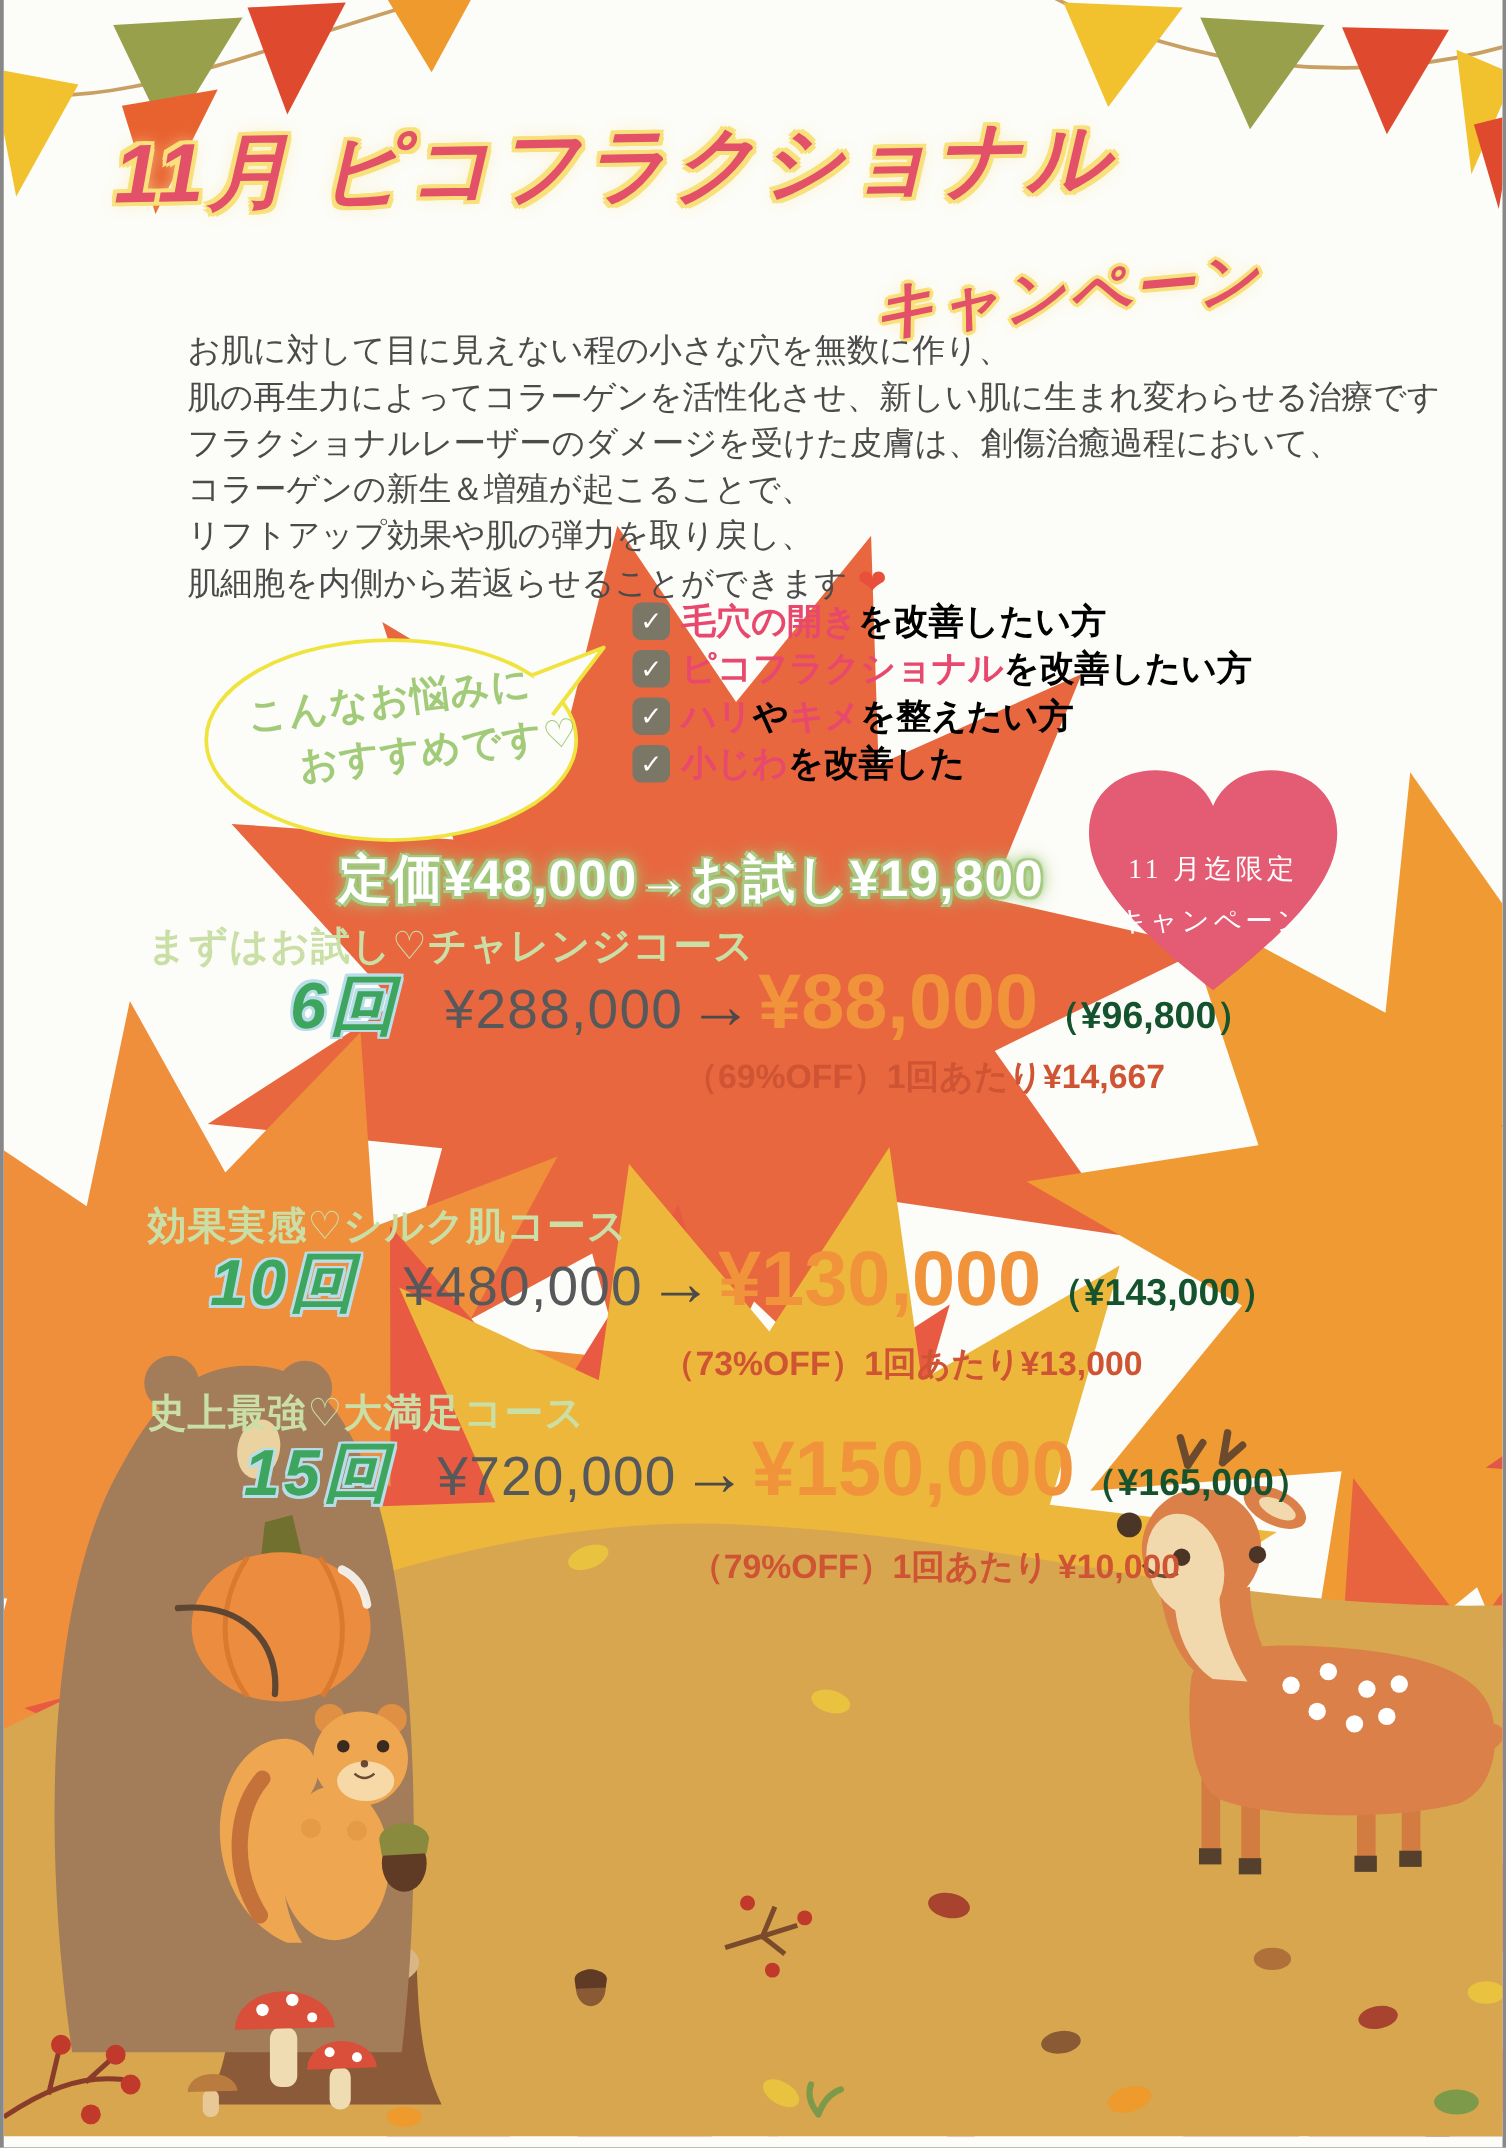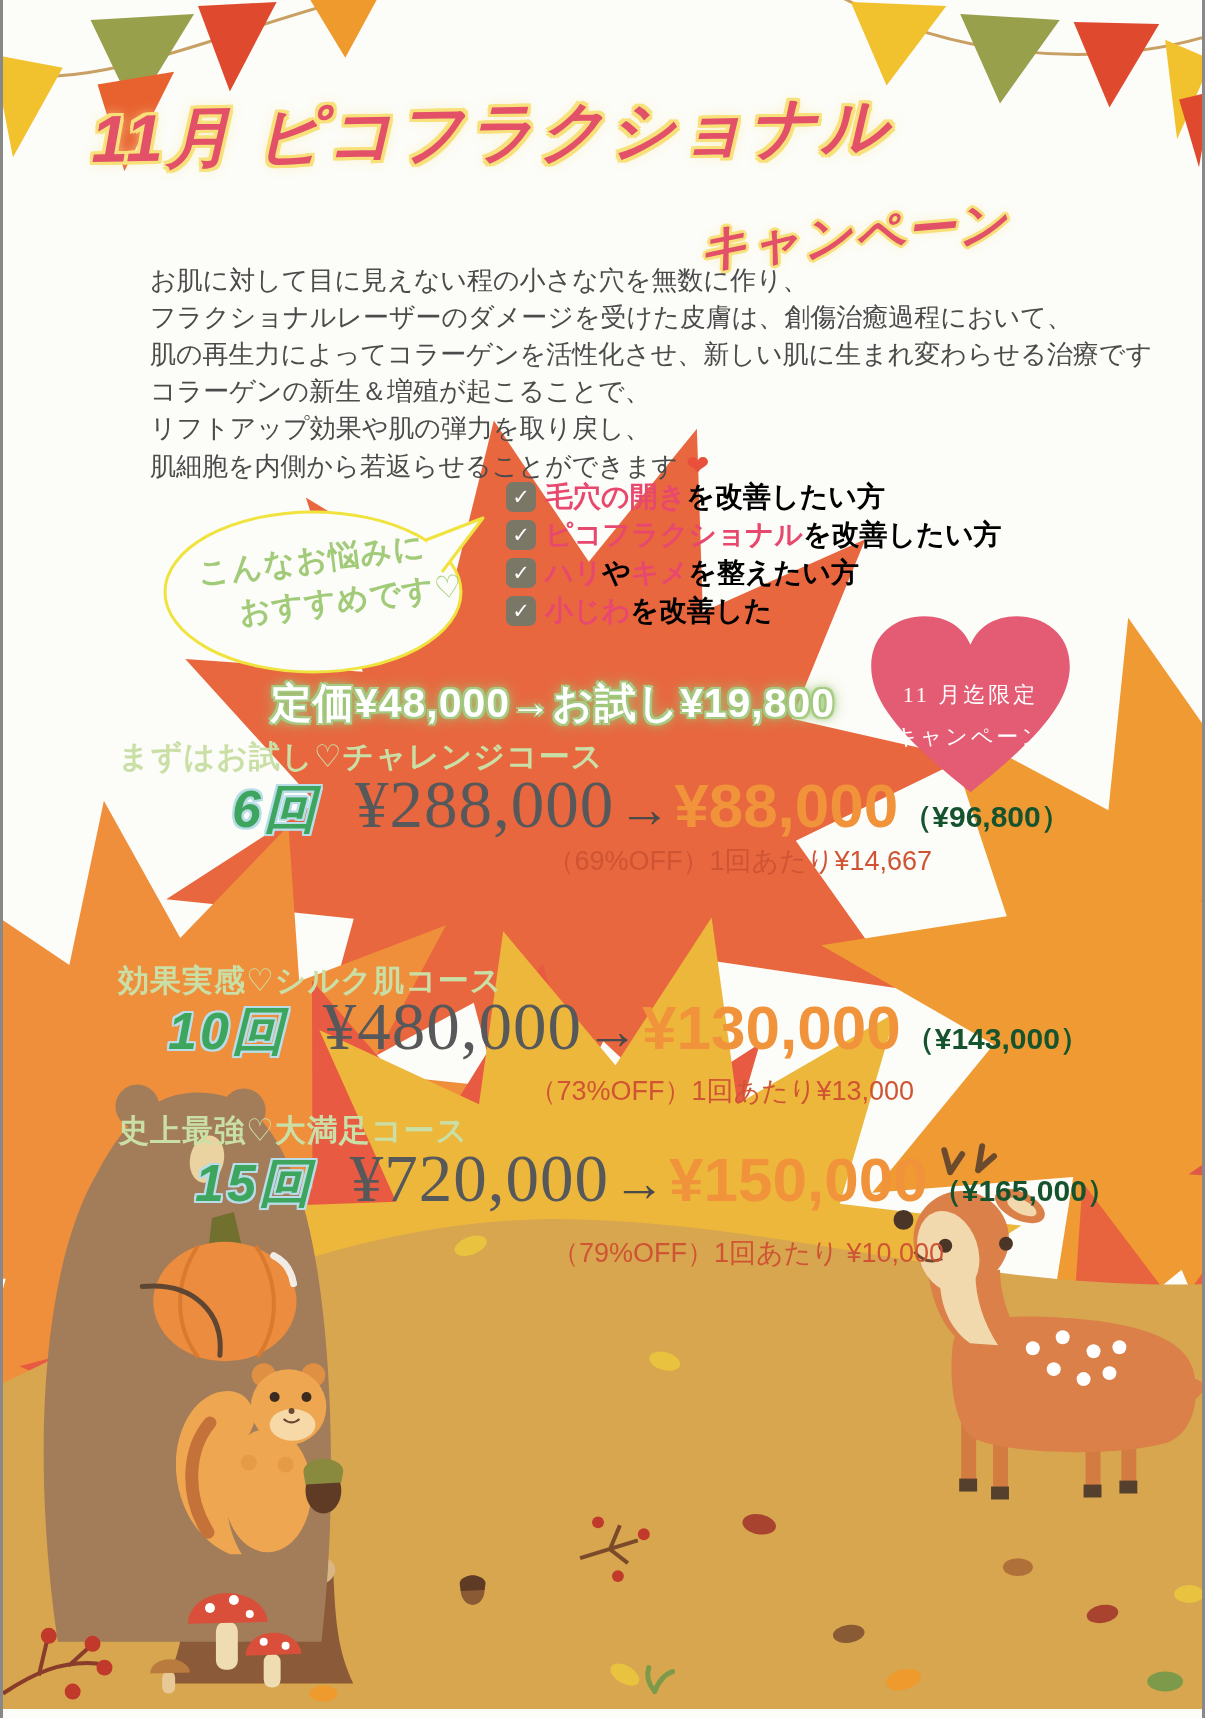--- a/index.html
+++ b/index.html
@@ -68,25 +68,25 @@
   .price-row{display:flex;align-items:baseline;}
   .row1{left:182px;top:766px;margin-left:47px;}
   .row2{left:165px;top:988px;}
   .row3{left:192px;top:1140px;}
   .count{
     color:#3da55e;font-size:52px;font-weight:bold;font-style:italic;letter-spacing:3px;
     margin-right:36px;
     text-shadow:2px 0 0 #b8dde8,-2px 0 0 #b8dde8,0 2px 0 #b8dde8,0 -2px 0 #b8dde8,
       2px 2px 0 #b8dde8,-2px -2px 0 #b8dde8,2px -2px 0 #b8dde8,-2px 2px 0 #b8dde8;
   }
-  .old{color:#57585a;font-size:67px;letter-spacing:1px;font-family:Liberation Serif, serif;}
+  .old{color:#57585a;font-size:44px;letter-spacing:1px;}
   .arw{color:#4a4a4a;font-size:52px;margin:0 4px;}
   .new{color:#f0933a;font-size:62px;font-weight:bold;}
   .tax{color:#14532d;font-size:30px;font-weight:bold;margin-left:4px;}
-  .discount{color:#cf5434;font-size:27px;font-weight:normal;}
+  .discount{color:#cf5434;font-size:27px;font-weight:bold;}
   .dis1{right:270px;top:843px;}
   .dis2{right:288px;top:1073px;}
   .dis3{right:258px;top:1235px;}
 </style>
 </head>
 <body>
 
 <div class="page">
 
   <svg class="scene" viewBox="0 0 1205 1718">
@@ -258,22 +258,22 @@
       <path d="M 459 1592 A 13 8 0 0 1 485 1591 L 484 1598 L 460 1599 Z" fill="#5f3b26"></path>
       <path d="M 655 1700 q 6 -16 18 -20 m -18 20 q -10 -12 -6 -24" stroke="#7d9a4a" stroke-width="5" fill="none" stroke-linecap="round"></path>
     </g>
   </svg>
 
   <div class="ol title">11月 ピコフラクショナル</div>
   <div class="ol subtitle">キャンペーン</div>
 
   <div class="ol intro">
     <div>お肌に対して目に見えない程の小さな穴を無数に作り、</div>
+    <div>肌の再生力によってコラーゲンを活性化させ、新しい肌に生まれ変わらせる治療です</div>
     <div>フラクショナルレーザーのダメージを受けた皮膚は、創傷治癒過程において、</div>
-    <div>肌の再生力によってコラーゲンを活性化させ、新しい肌に生まれ変わらせる治療です</div>
     <div>コラーゲンの新生＆増殖が起こることで、</div>
     <div>リフトアップ効果や肌の弾力を取り戻し、</div>
     <div><span>肌細胞を内側から若返らせることができます</span><span class="intro-heart">❤</span></div>
   </div>
 
   <div class="ol bubble-wrap">
     <svg class="bubble-svg" viewBox="0 0 335 195">
       <ellipse cx="155" cy="102" rx="148" ry="80" fill="#fcfcf8" stroke="#f0e33e" stroke-width="3"></ellipse>
       <path d="M 268 50 L 325 28 L 284 82" fill="#fcfcf8" stroke="#f0e33e" stroke-width="3" stroke-linejoin="round"></path>
     </svg>

